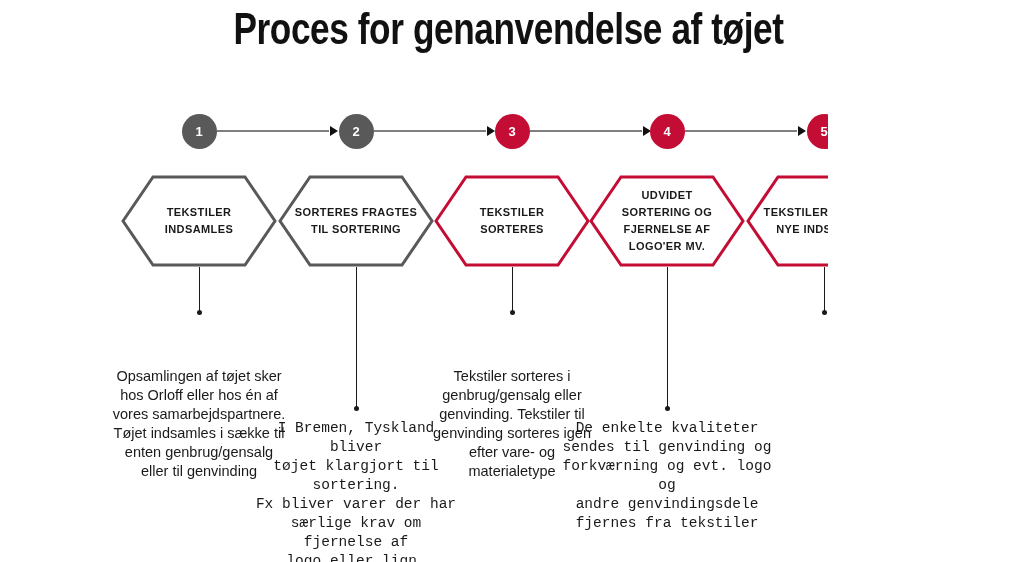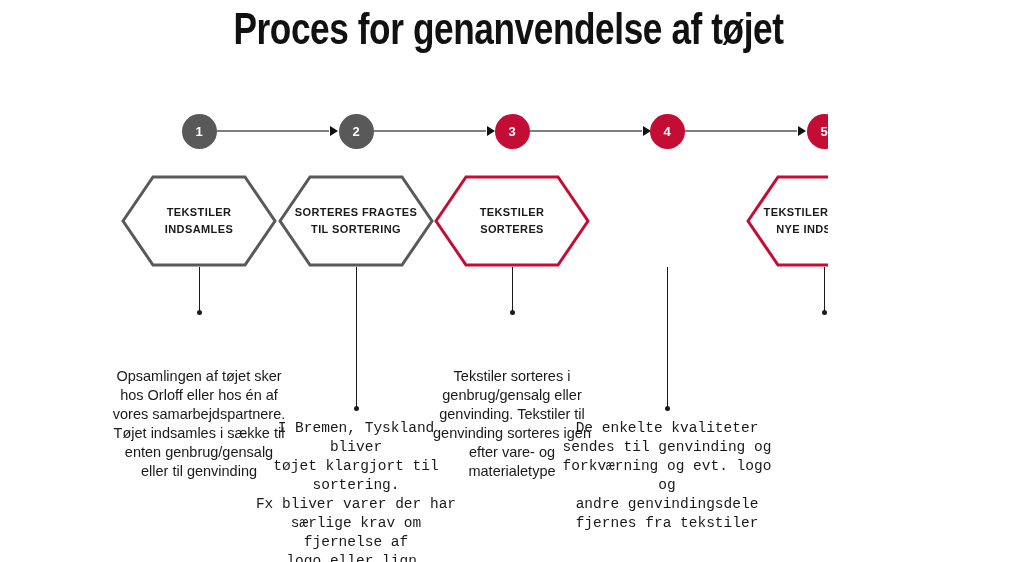--- a/index.html
+++ b/index.html
@@ -182,20 +182,29 @@
 genvinding. Tekstiler til
 genvinding sorteres igen
 efter vare- og
 materialetype</div>
 
   <div class="circle theme-red" style="left:649.5px">
     <span>4</span>
   </div>
   <div class="arrow-line" style="left:685px; width:112px"></div>
   <div class="arrow-head" style="left:798px"></div>
+  <div class="hexagon theme-red" style="left:589px">
+    <svg width="156" height="92" viewBox="0 0 156 92">
+      <polygon points="2,46 32,2 124,2 154,46 124,90 32,90"></polygon>
+    </svg>
+    <div class="hex-label">UDVIDET
+SORTERING OG
+FJERNELSE AF
+LOGO'ER MV.</div>
+  </div>
   <div class="v-line long" style="left:666.5px"></div>
   <div class="v-dot long" style="left:664.5px"></div>
   <div class="desc long" style="left:562px">De enkelte kvaliteter
 sendes til genvinding og
 forkværning og evt. logo og
 andre genvindingsdele
 fjernes fra tekstiler</div>
 
   <div class="circle theme-red" style="left:806.5px">
     <span>5</span>

